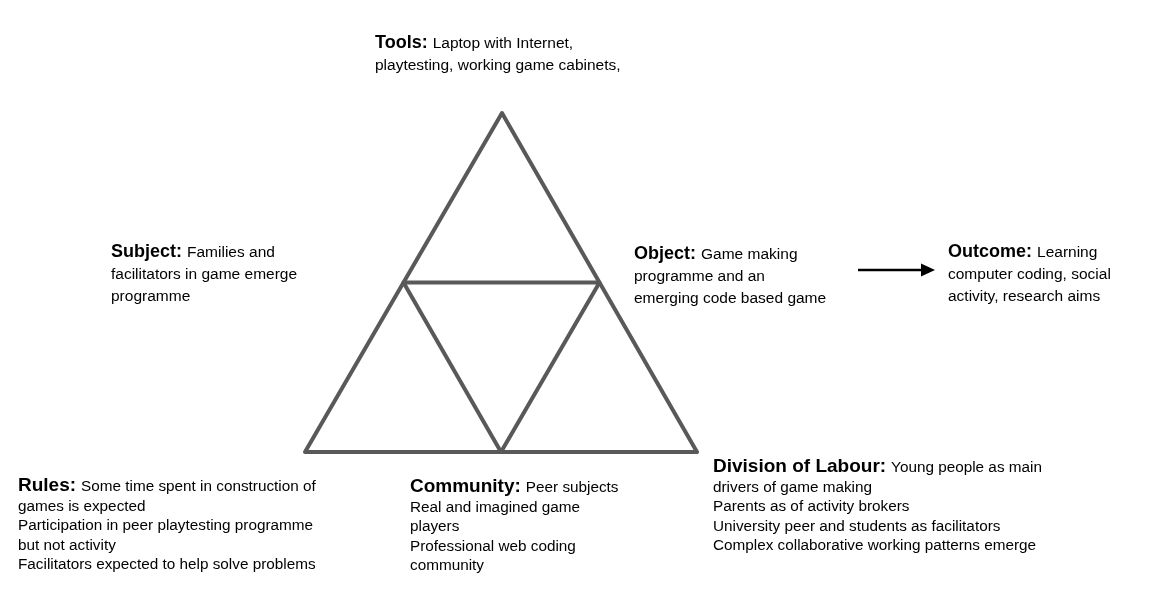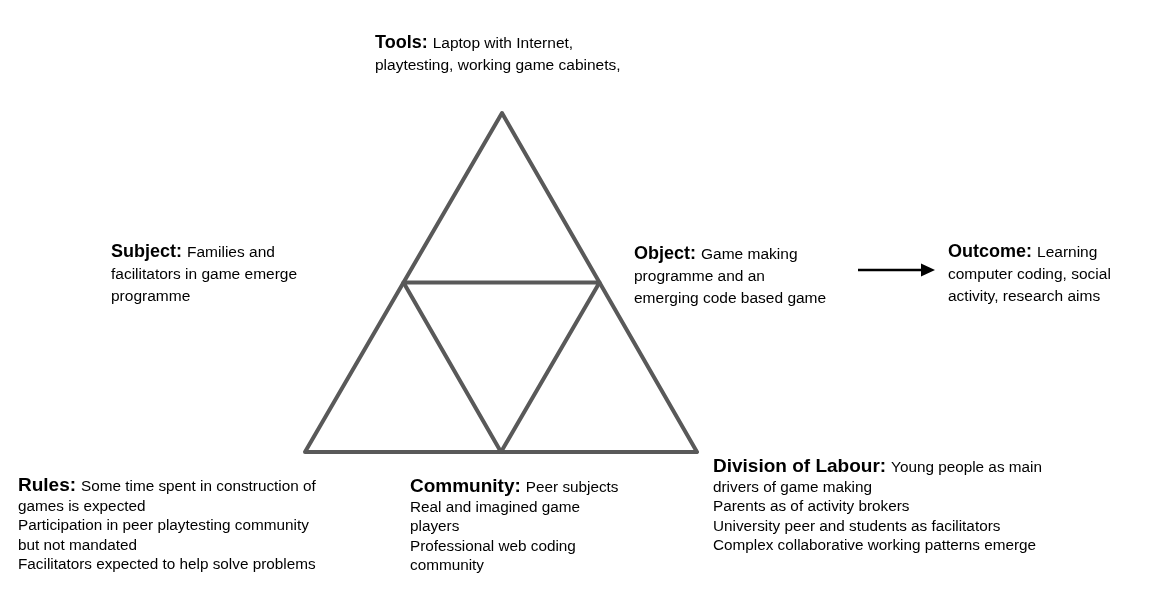--- a/index.html
+++ b/index.html
@@ -48,22 +48,22 @@
 
   <div class="block" style="top:240px;left:948px;width:190px">
     <span class="lbl">Outcome:</span><span>Learning</span>
     <div>computer coding, social</div>
     <div>activity, research aims</div>
   </div>
 
   <div class="block bottom" style="top:475px;left:18px;width:340px">
     <span class="lbl">Rules:</span><span>Some time spent in construction of</span>
     <div>games is expected</div>
-    <div>Participation in peer playtesting community</div>
-    <div>but not mandated</div>
+    <div>Participation in peer playtesting programme</div>
+    <div>but not activity</div>
     <div>Facilitators expected to help solve problems</div>
   </div>
 
   <div class="block bottom" style="top:476px;left:410px;width:240px">
     <span class="lbl">Community:</span><span>Peer subjects</span>
     <div>Real and imagined game</div>
     <div>players</div>
     <div>Professional web coding</div>
     <div>community</div>
   </div>

